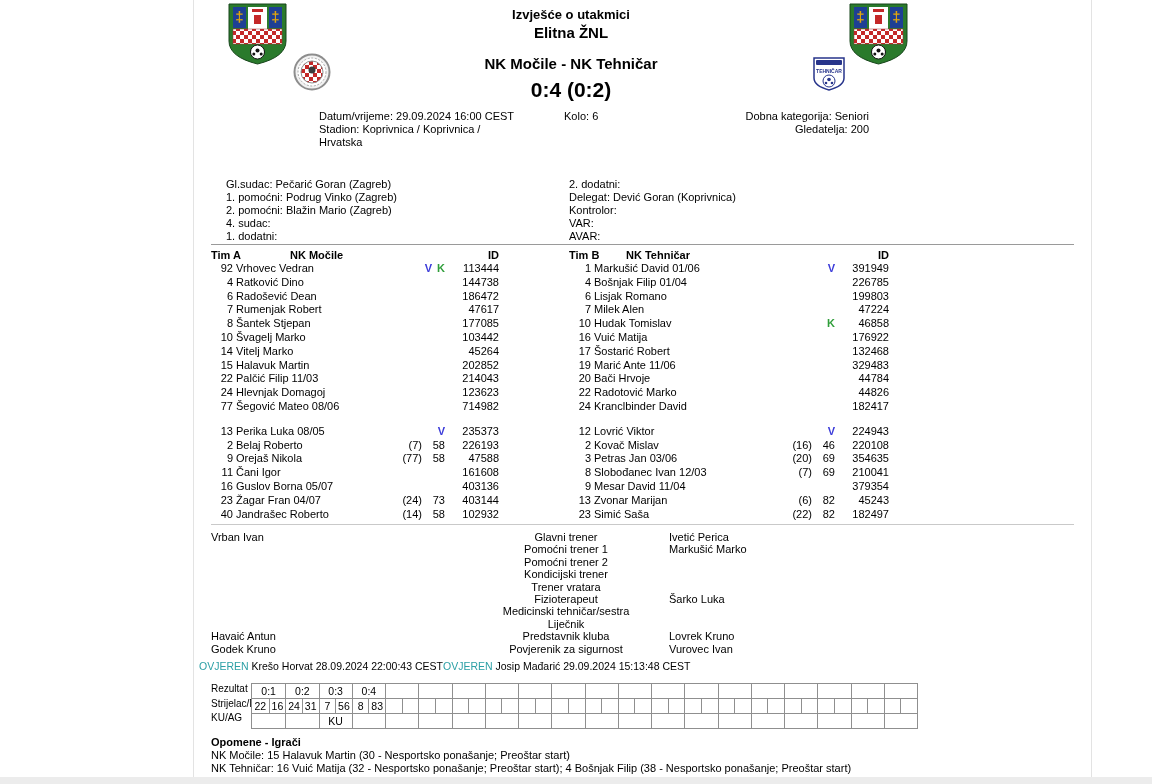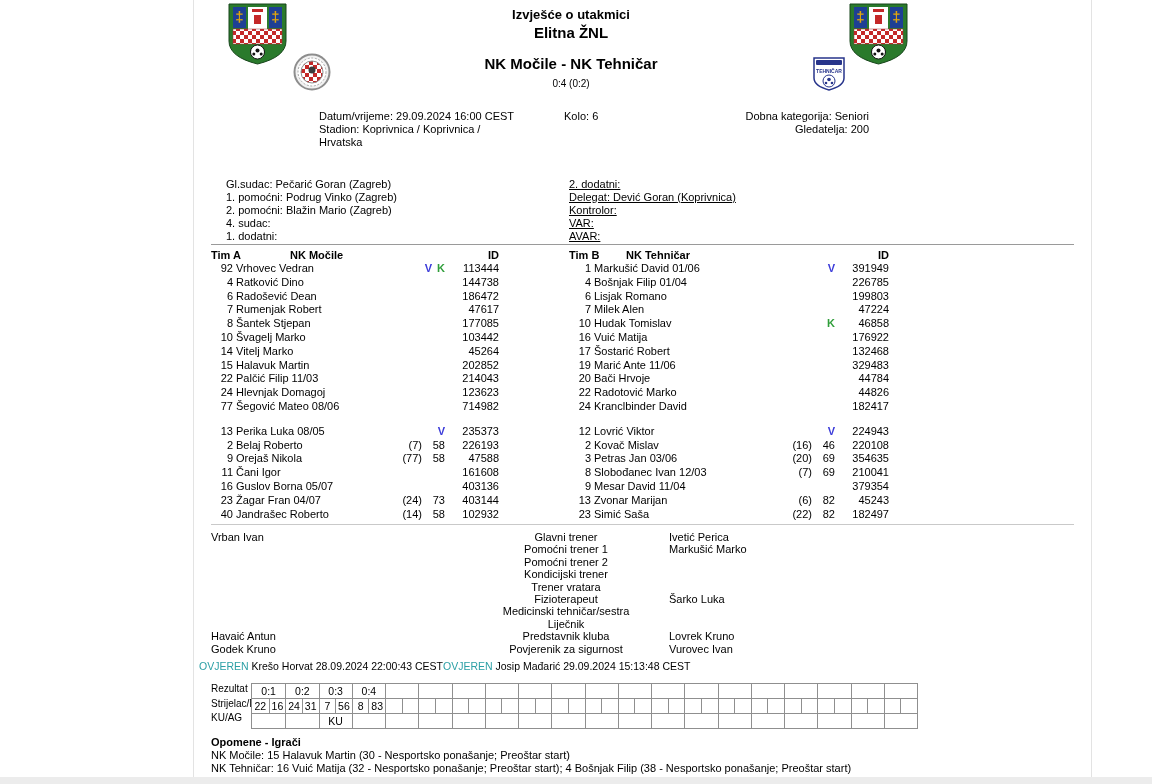--- a/index.html
+++ b/index.html
@@ -16,32 +16,32 @@
 
   
   .crest-left{position:absolute;left:34px;top:3px;}
   .crest-right{position:absolute;left:655px;top:3px;}
   .home-badge{position:absolute;left:99px;top:53px;}
   .away-badge{position:absolute;left:618px;top:56px;}
   .titleblock{position:absolute;left:187px;top:7px;width:380px;text-align:center;}
   .t1{font-size:13px;font-weight:bold;line-height:16px;}
   .t2{font-size:15px;font-weight:bold;line-height:18px;margin-top:1px;text-align:center;}
   .t3{font-size:15px;font-weight:bold;line-height:18px;margin-top:13px;}
-  .t4{font-size:10px;font-weight:normal;line-height:18px;margin-top:2px;}
+  .t4{font-size:21px;font-weight:bold;line-height:18px;margin-top:8px;}
 
   
   .info{position:absolute;top:110px;left:0;width:100%;font-size:11px;line-height:13px;}
   .info-dt{position:absolute;left:125px;width:200px;}
   .info-round{position:absolute;left:370px;}
   .info-right{position:absolute;left:480px;width:195px;text-align:right;}
 
   
   .officials{position:absolute;top:178px;left:0;width:100%;font-size:11px;line-height:13px;}
   .off-left{position:absolute;left:32px;}
-  .off-right{position:absolute;left:375px;text-decoration:underline;}
+  .off-right{position:absolute;left:375px;}
 
   .sep{position:absolute;left:17px;width:863px;height:1px;}
   .sep1{top:244px;background:#9a9a9a;}
   .sep2{top:524px;background:#c9c9c9;}
 
   
   .team{position:absolute;top:248px;font-size:11px;}
   .team-a{left:17px;width:288px;}
   .team-b{left:375px;width:320px;}
   .thead{display:flex;font-weight:bold;height:14px;line-height:14px;}

